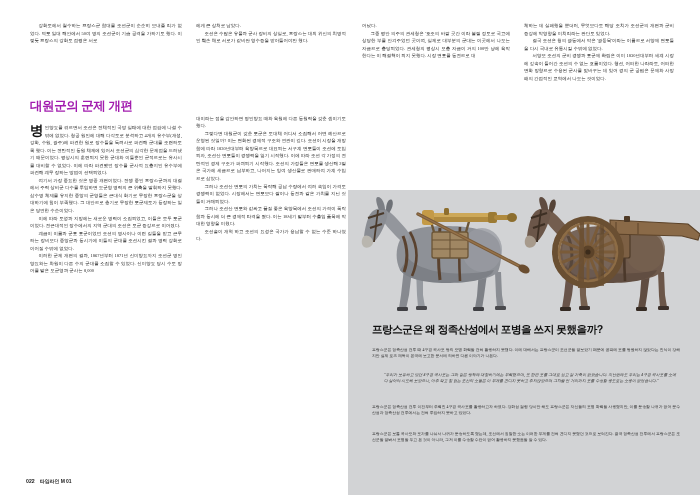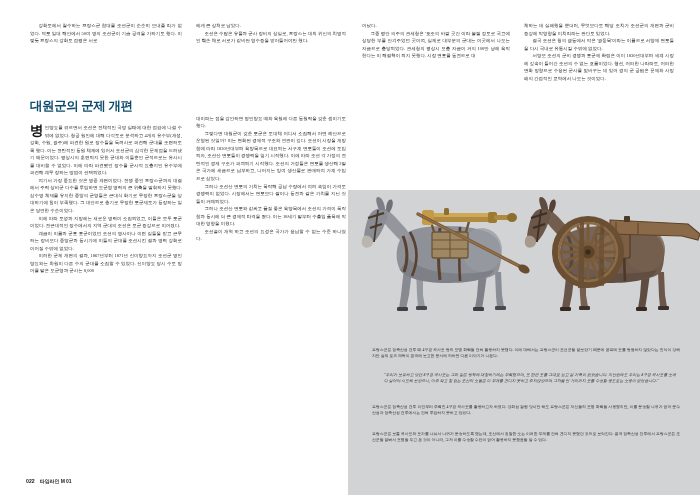--- a/index.html
+++ b/index.html
@@ -46,21 +46,21 @@
   
   #headline {
     position: absolute;
     left: 30px;
     top: 99px;
     width: 165px;
     font-family: "Liberation Sans", sans-serif;
     font-weight: 700;
     font-size: 12.5px;
     letter-spacing: -0.035em;
-    color: #0c4a6e;
+    color: #a21caf;
     line-height: 14px;
   }
 
   
   #dropwrap {
     position: absolute;
     left: 30px;
     top: 124px;
     width: 152px;
   }
@@ -331,20 +331,21 @@
             <circle cx="0" cy="0" r="6.5" fill="#5c4329"></circle>
             <circle cx="0" cy="0" r="2.6" fill="#3b2b1b"></circle>
           </g>
 
           <path d="M232 22 L236 22 L236 92 L230 92 Z" fill="#6a4f32" opacity="0.9"></path>
           <path d="M252 24 L256 24 L256 90 L250 90 Z" fill="#6a4f32" opacity="0.75"></path>
         </g>
       </svg>
     </div>
 
+    <h2 id="sb-title">프랑스군은 왜 정족산성에서 포병을 쓰지 못했을까?</h2>
 
     <p class="sb-body" id="sb-p1">프랑스군은 정족산성 전투 때 4구경 곡사포 등의 포병 화력을 전혀 활용하지 못했다. 이에 대해서는 프랑스군이 조선군을 얕보았기 때문에 공격에 포를 동원하지 않았다는 인식이 강해지만 실제 로즈 제독이 본국에 보고한 문서에 의하면 다른 이야기가 나온다.</p>
     <p class="sb-body" id="sb-quote">"우리가 보유하고 있던 4구경 곡사포는 그와 같은 방책에 대항하기에는 무력했으며, 또 한편 포를 그대로 싣고 갈 가축이 없었습니다. 지난번에도 우리는 4구경 곡사포를 소에다 실어야 시도해 보았으나, 아주 작고 힘 없는 조선의 소들은 이 무게를 견디지 못하고 주저앉았으며 그처럼 먼 거리까지 포를 수송할 용도로는 소용이 없었습니다."</p>
     <p class="sb-body" id="sb-p2">프랑스군은 정족산성 전투 이전부터 주력인 4구경 곡사포를 활용하고자 하였다. 강화성 점령 당시만 해도 프랑스군은 자신들의 포병 화력을 사용했지만, 이를 운송할 나귀가 없어 문수산성과 정족산성 전투에서는 전혀 투입하지 못하고 있었다.</p>
     <p class="sb-body" id="sb-p3">프랑스군은 보통 곡사포와 포가를 나눠서 나귀가 운송하도록 했는데, 조선에서 징발한 소는 이러한 무게를 전혀 견디지 못했던 것으로 보여진다. 결국 정족산성 전투에서 프랑스군은 조선군을 얕봐서 포병을 두고 온 것이 아니라, 그저 이를 수송할 수단이 없어 활용하지 못했음을 알 수 있다.</p>
   </section>
 
 </div>
 
 </body></html>

